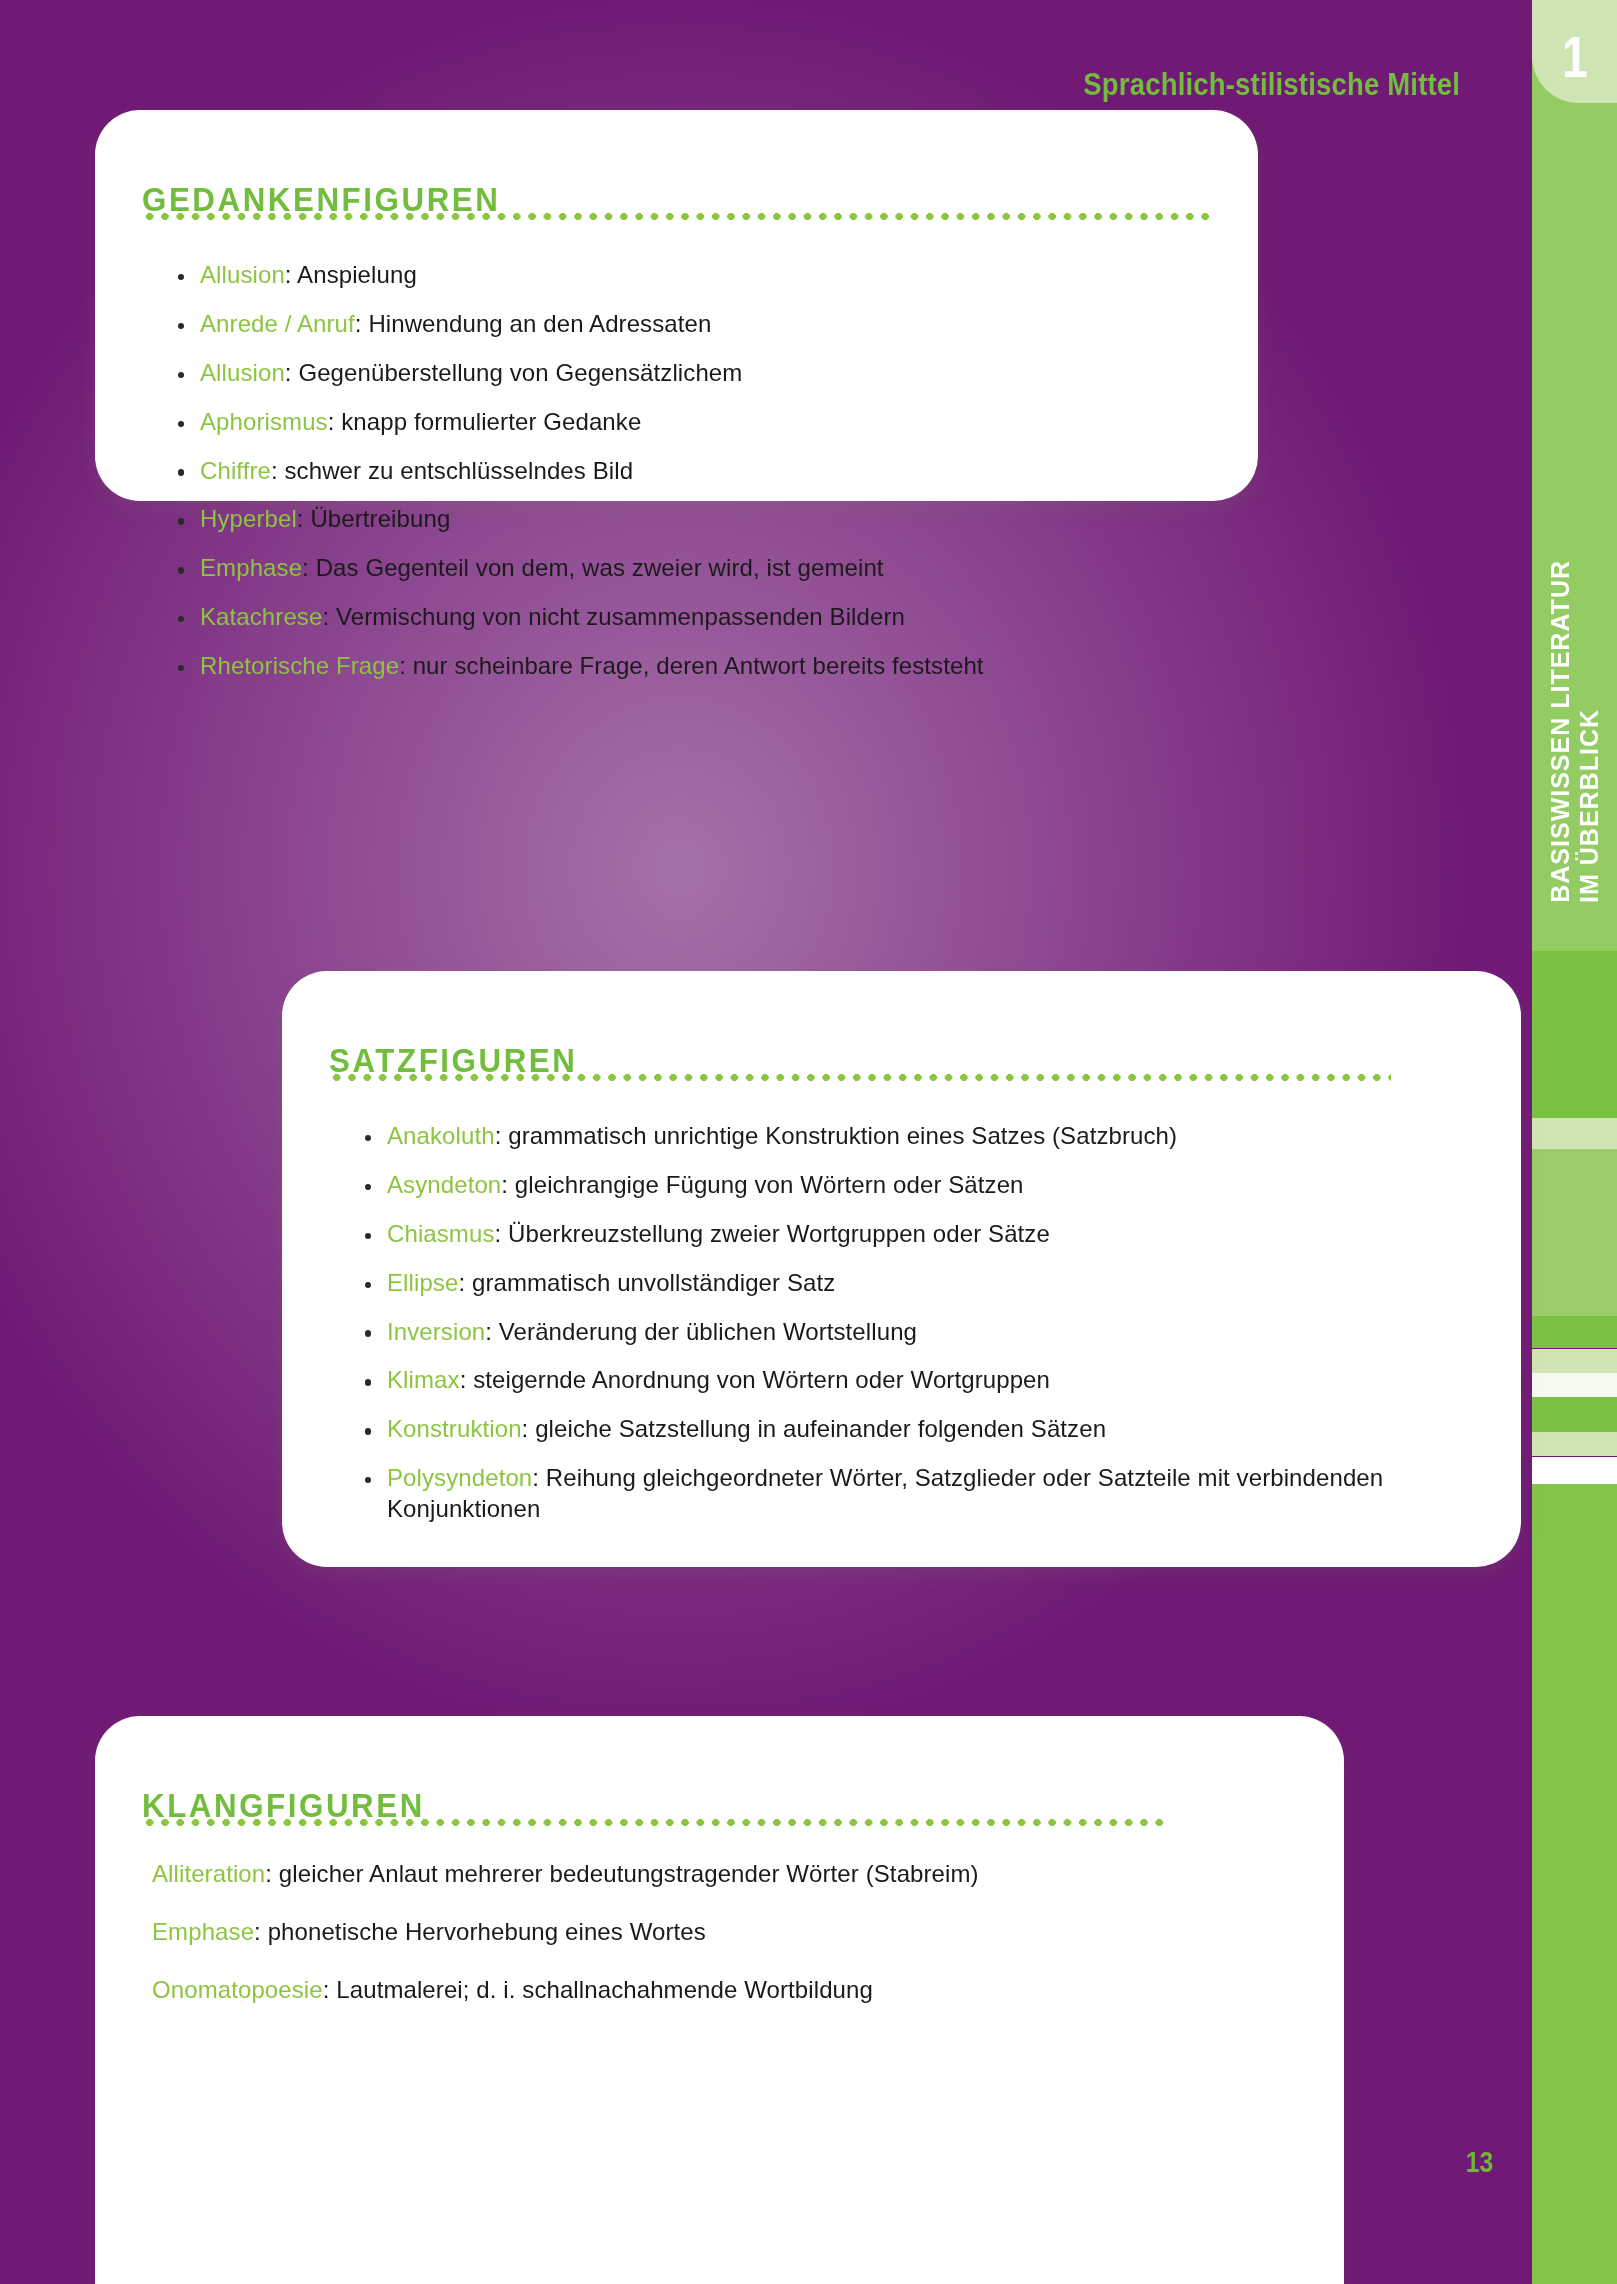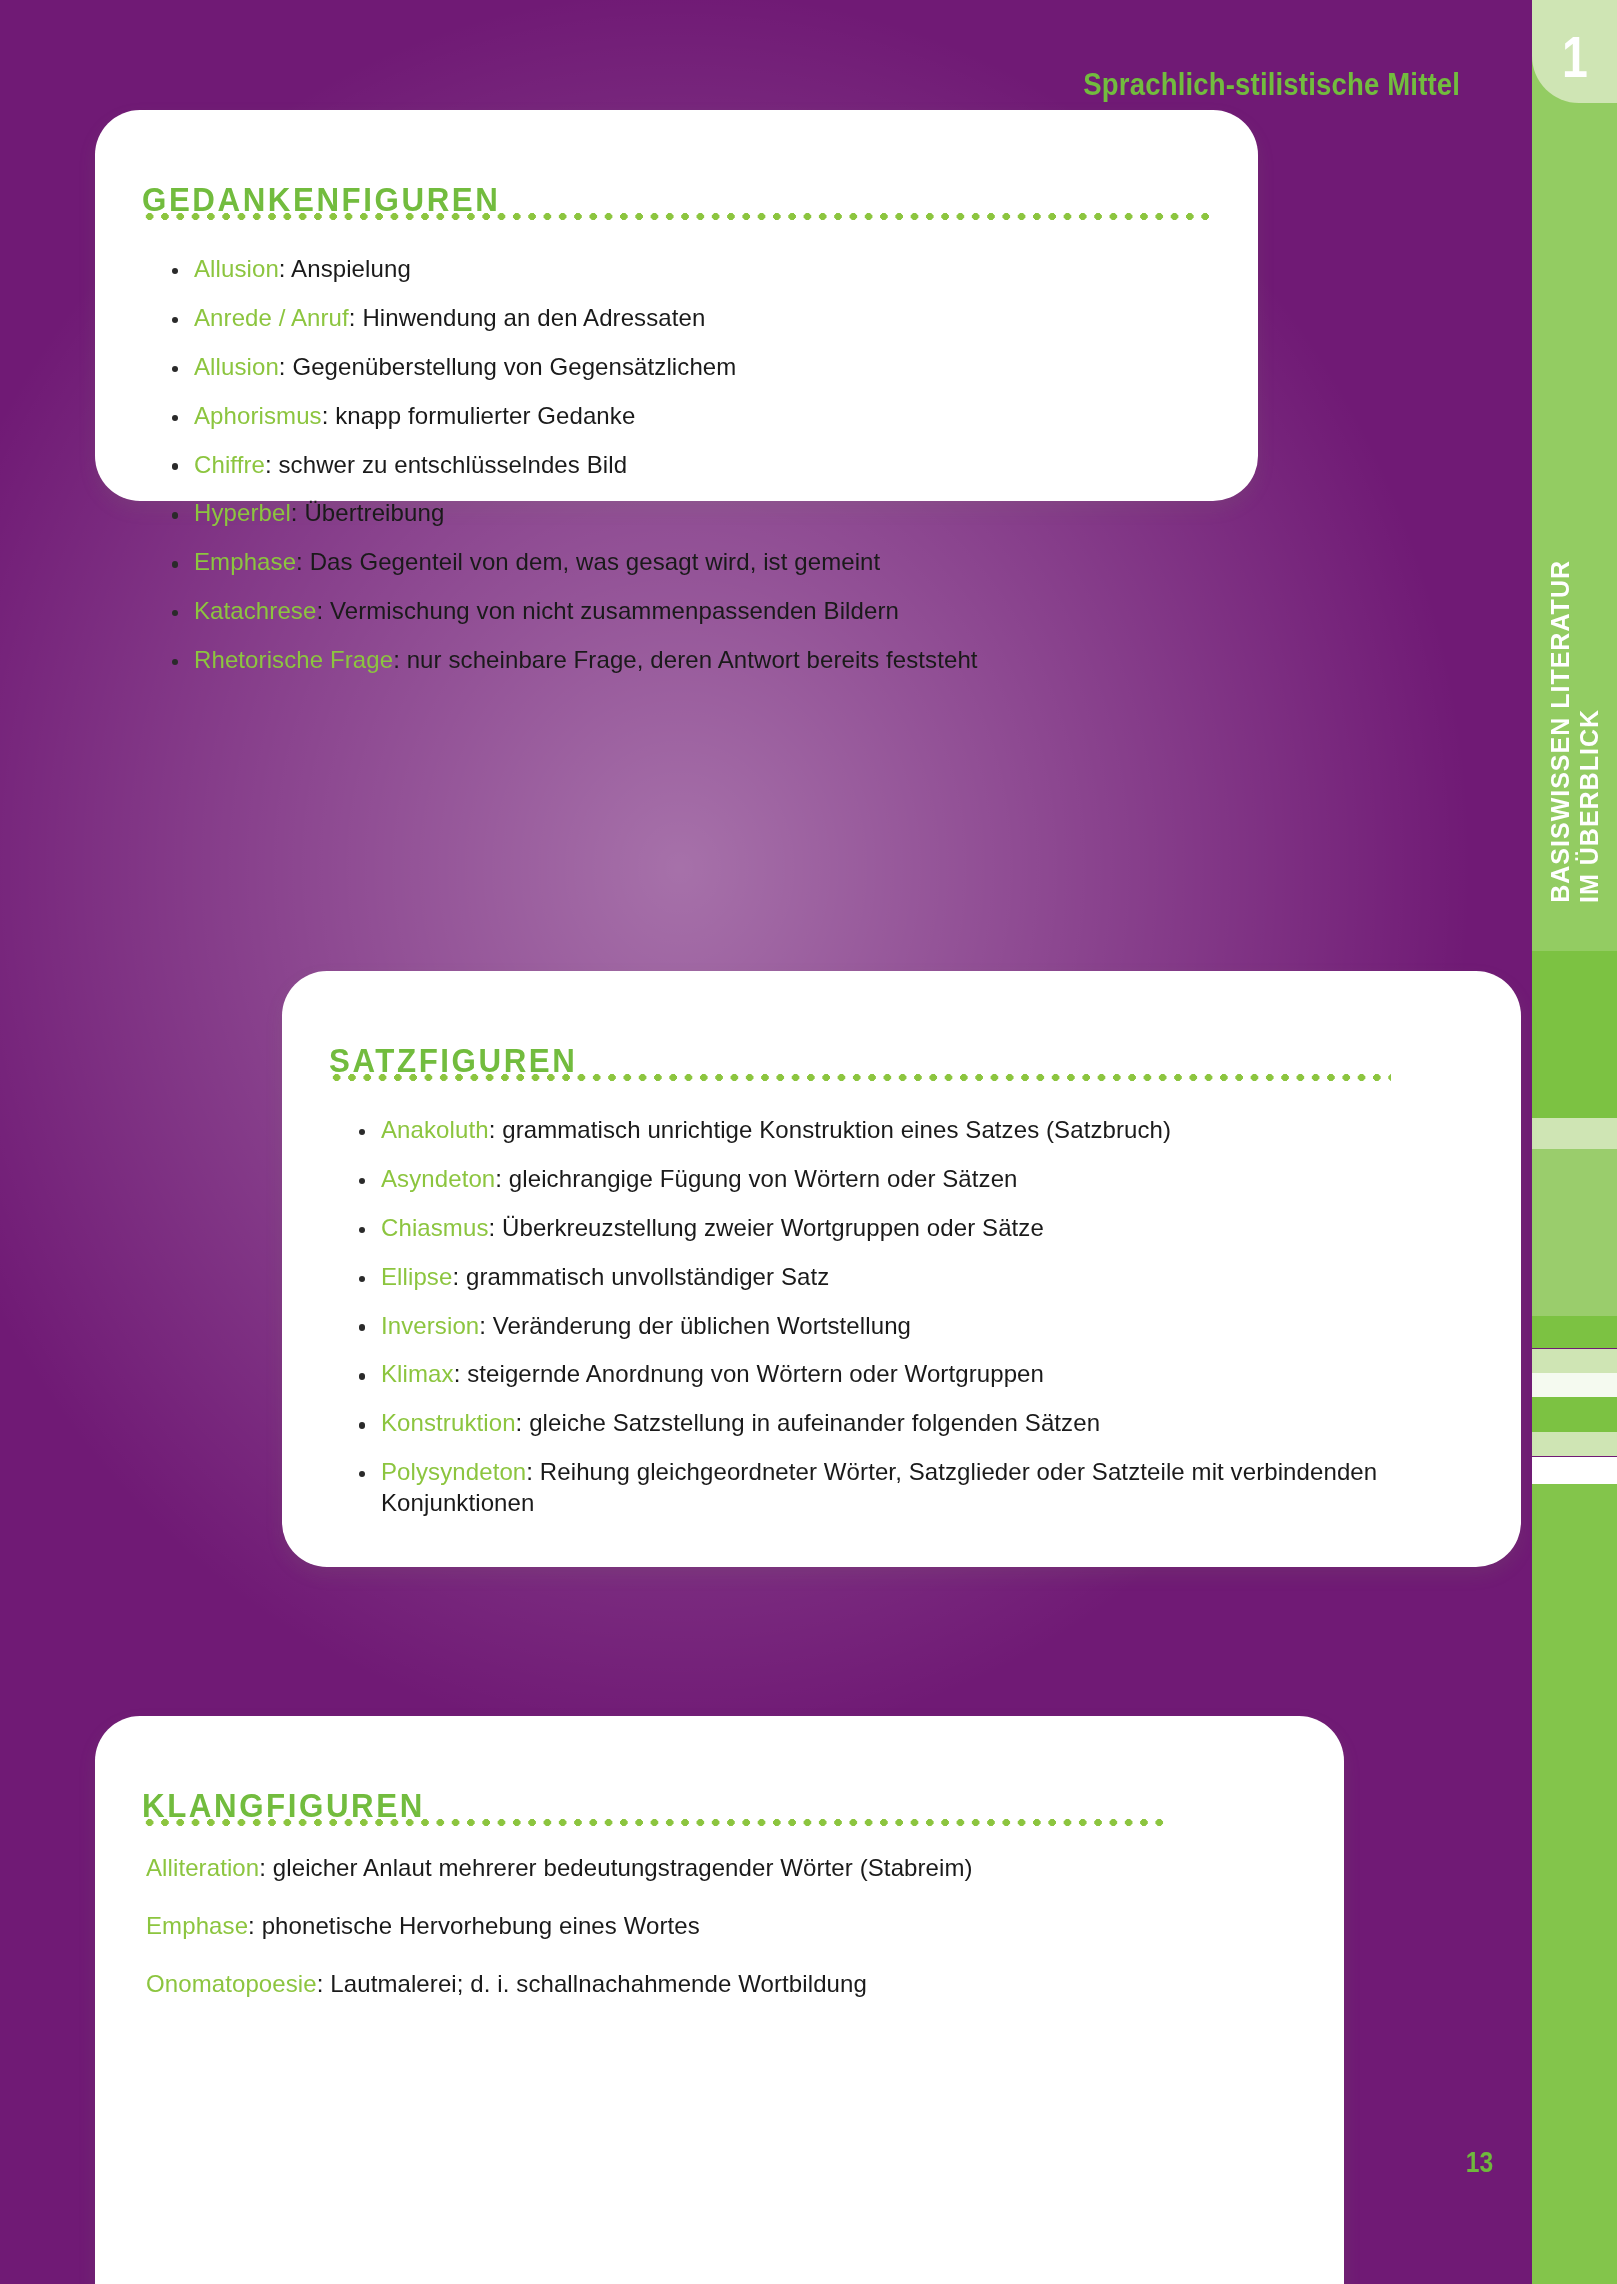--- a/index.html
+++ b/index.html
@@ -125,21 +125,21 @@
     background-image:radial-gradient(circle closest-side, #8cc53f 96%, transparent 100%);
     background-size:15.3px 7.3px;
     background-repeat:repeat-x;
     background-position:left center;
   }
 
   
   ul.term-list{
     position:absolute;
     list-style:none;
-    margin:4px;padding:0;
+    margin:10px;padding:0;
   }
   ul.term-list li{
     position:relative;
     font-size:24px;
     color:#1a1a1a;
     line-height:1.30;
     padding-left:27px;
     margin-bottom:17.7px;
     letter-spacing:0.1px;
   }
@@ -211,21 +211,21 @@
     <div class="card-inner">
       <h2 class="card-title">GEDANKENFIGUREN</h2>
       <div class="dotline"></div>
       <ul class="term-list">
           <li><span class="bul"></span><span class="term">Allusion</span><span class="desc">: Anspielung</span></li>
           <li><span class="bul"></span><span class="term">Anrede / Anruf</span><span class="desc">: Hinwendung an den Adressaten</span></li>
           <li><span class="bul"></span><span class="term">Allusion</span><span class="desc">: Gegenüberstellung von Gegensätzlichem</span></li>
           <li><span class="bul"></span><span class="term">Aphorismus</span><span class="desc">: knapp formulierter Gedanke</span></li>
           <li><span class="bul"></span><span class="term">Chiffre</span><span class="desc">: schwer zu entschlüsselndes Bild</span></li>
           <li><span class="bul"></span><span class="term">Hyperbel</span><span class="desc">: Übertreibung</span></li>
-          <li><span class="bul"></span><span class="term">Emphase</span><span class="desc">: Das Gegenteil von dem, was gesagt wird, ist gemeint</span></li>
+          <li><span class="bul"></span><span class="term">Emphase</span><span class="desc">: Das Gegenteil von dem, was zweier wird, ist gemeint</span></li>
           <li><span class="bul"></span><span class="term">Katachrese</span><span class="desc">: Vermischung von nicht zusammenpassenden Bildern</span></li>
           <li><span class="bul"></span><span class="term">Rhetorische Frage</span><span class="desc">: nur scheinbare Frage, deren Antwort bereits feststeht</span></li>
         </ul>
     </div>
   </section>
 
   <section class="card" id="card-satzfiguren">
     <div class="card-inner">
       <h2 class="card-title">SATZFIGUREN</h2>
       <div class="dotline"></div>

